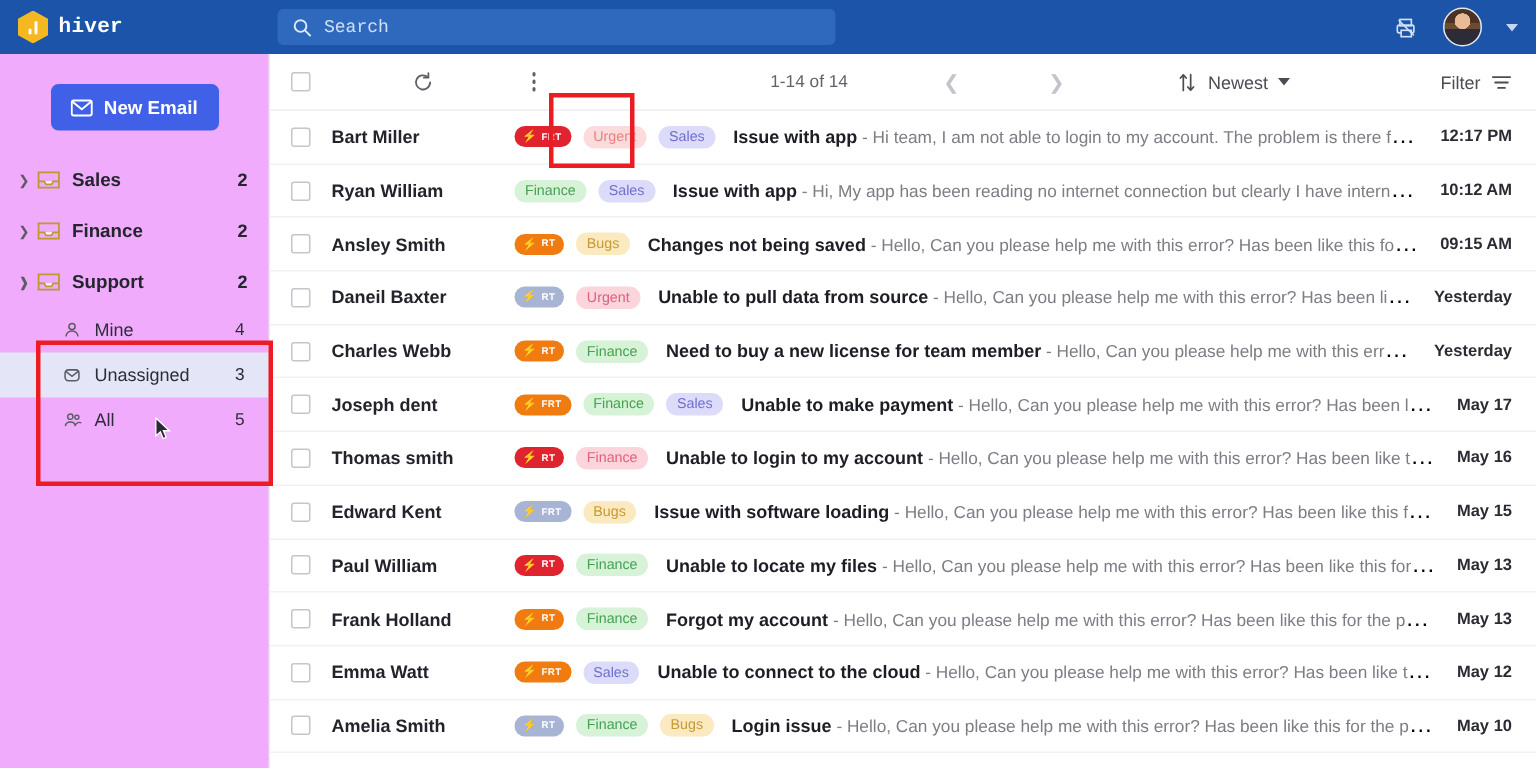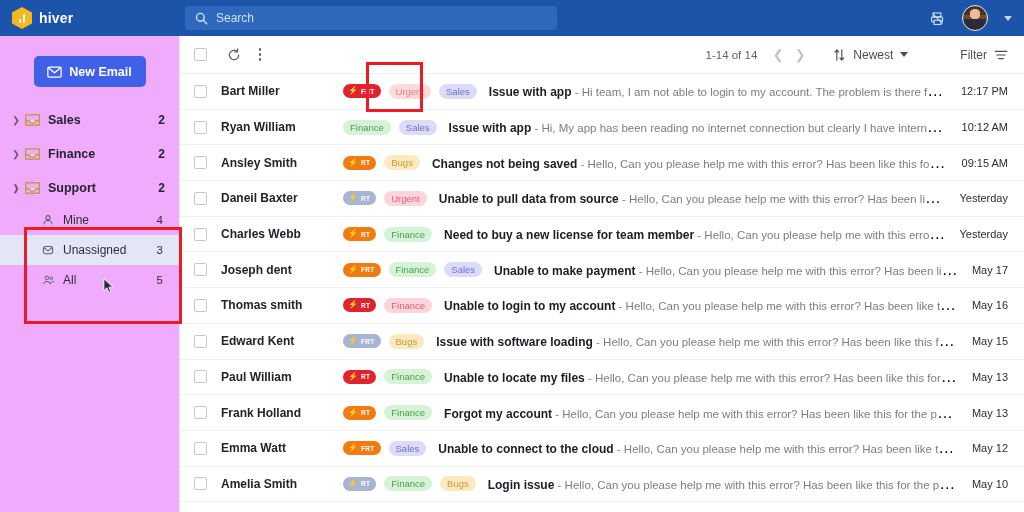--- a/index.html
+++ b/index.html
@@ -7,21 +7,21 @@
     width: 1024px; height: 512px;
     font-family: "Liberation Sans", sans-serif;
     background: #ffffff;
     overflow: hidden;
   }
   .app { position: relative; width: 1024px; height: 512px; display: flex; flex-direction: column; }
 
   
   .topbar {
     height: 36px; background: #1b54a8; display: flex; align-items: center;
-    flex: 0 0 36px; position: relative;
+    flex: 0 0 36px; position: relative; font-family: Liberation Mono, monospace;
   }
   .brand { width: 180px; display: flex; align-items: center; gap: 7px; padding-left: 12px; }
   .hex {
     width: 20px; height: 22px; background: #f5b820;
     clip-path: polygon(50% 0%, 100% 25%, 100% 75%, 50% 100%, 0% 75%, 0% 25%);
     display: flex; align-items: center; justify-content: center;
   }
   .hex-bars { display: flex; align-items: flex-end; gap: 1.5px; height: 9px; }
   .hex-bars i { display: block; width: 2px; background: #fff; border-radius: 1px; }
   .hex-bars i:nth-child(1) { height: 4px; }
@@ -69,21 +69,21 @@
   .bottomitem span.t { font-size: 12.5px; color: #25252e; font-weight: 700; }
 
   .redbox { position: absolute; border: 3px solid #ed1c24; pointer-events: none; }
   #rb-sidebar { left: 24px; top: 191px; width: 158px; height: 97px; }
   #rb-urgent { left: 366px; top: 62px; width: 57px; height: 50px; z-index: 20; }
 
   .cursor { position: absolute; left: 103px; top: 242px; width: 11px; height: 16px; z-index: 30; }
 
   
   .main { flex: 1; min-width: 0; display: flex; flex-direction: column; background: #fff; }
-  .toolbar { height: 38px; flex: 0 0 38px; display: flex; align-items: center; padding: 0 16px 0 14px; border-bottom: 1px solid #eceef1; }
+  .toolbar { height: 38px; flex: 0 0 38px; display: flex; align-items: center; padding: 0 16px 0 14px; border-bottom: 1px solid #eceef1; gap: 48px; }
   .cbox { width: 13px; height: 13px; border: 1.5px solid #c3c6cc; border-radius: 2px; cursor: pointer; }
   .tbtn { width: 26px; height: 26px; display: flex; align-items: center; justify-content: center; cursor: pointer; }
   .kebab { display: flex; flex-direction: column; gap: 2.5px; align-items: center; }
   .kebab i { width: 2.5px; height: 2.5px; border-radius: 50%; background: #5f6066; display: block; }
   .spacer { flex: 1; }
   .pagetext { font-size: 11.5px; color: #61626a; margin-right: 10px; }
   .arrowbtn { width: 22px; height: 22px; display: flex; align-items: center; justify-content: center; color: #c2c4ca; font-size: 13px; cursor: pointer; }
   .sortwrap { display: flex; align-items: center; gap: 7px; margin-left: 22px; cursor: pointer; }
   .sortlabel { font-size: 12px; color: #4c4d54; }
   .filterwrap { display: flex; align-items: center; gap: 7px; margin-left: 52px; cursor: pointer; }
@@ -103,21 +103,21 @@
   .sla.grey { background: #a8b4d4; }
   .tag { height: 15px; border-radius: 8px; padding: 0 7px; display: flex; align-items: center; font-size: 9.5px; font-weight: 400; }
   .tag.green { background: #d6f3d8; color: #46a150; }
   .tag.purple { background: #dcdcfa; color: #6f6fd0; }
   .tag.yellow { background: #fbe9bf; color: #c79a33; }
   .tag.pink { background: #fbd4dc; color: #e0607d; }
   .tag.palepink { background: #fbdbdb; color: #ec8080; }
   .subjwrap { flex: 1; min-width: 0; margin-left: 12px; overflow: hidden; white-space: nowrap; text-overflow: ellipsis; }
   .subj { font-size: 12px; color: #1d1e25; font-weight: 700; }
   .prev { font-size: 11.5px; color: #7c7d85; }
-  .time { flex: 0 0 auto; font-size: 11px; color: #2b2c33; font-weight: 400; margin-left: 14px; text-align: right; }
+  .time { flex: 0 0 auto; font-size: 11px; color: #2b2c33; font-weight: 700; margin-left: 14px; text-align: right; }
 </style>
 </head>
 <body>
 
 <div class="app">
 
   <div class="topbar">
     <div class="brand">
       <div class="hex">
         <div class="hex-bars">

